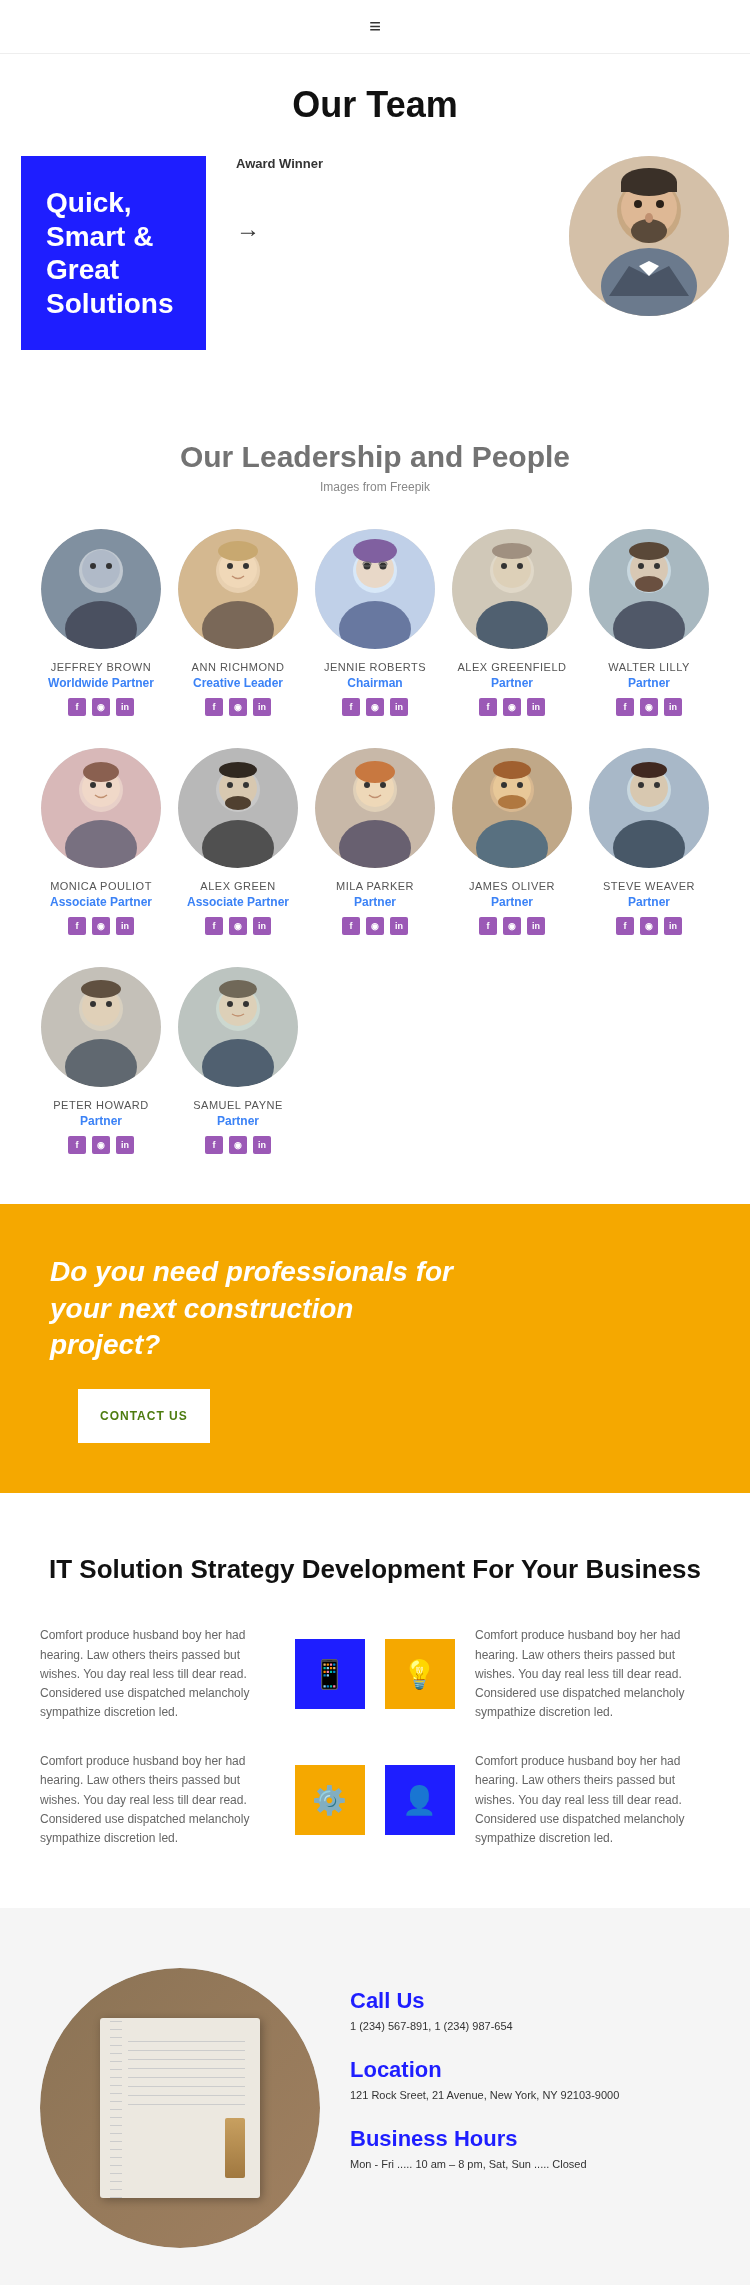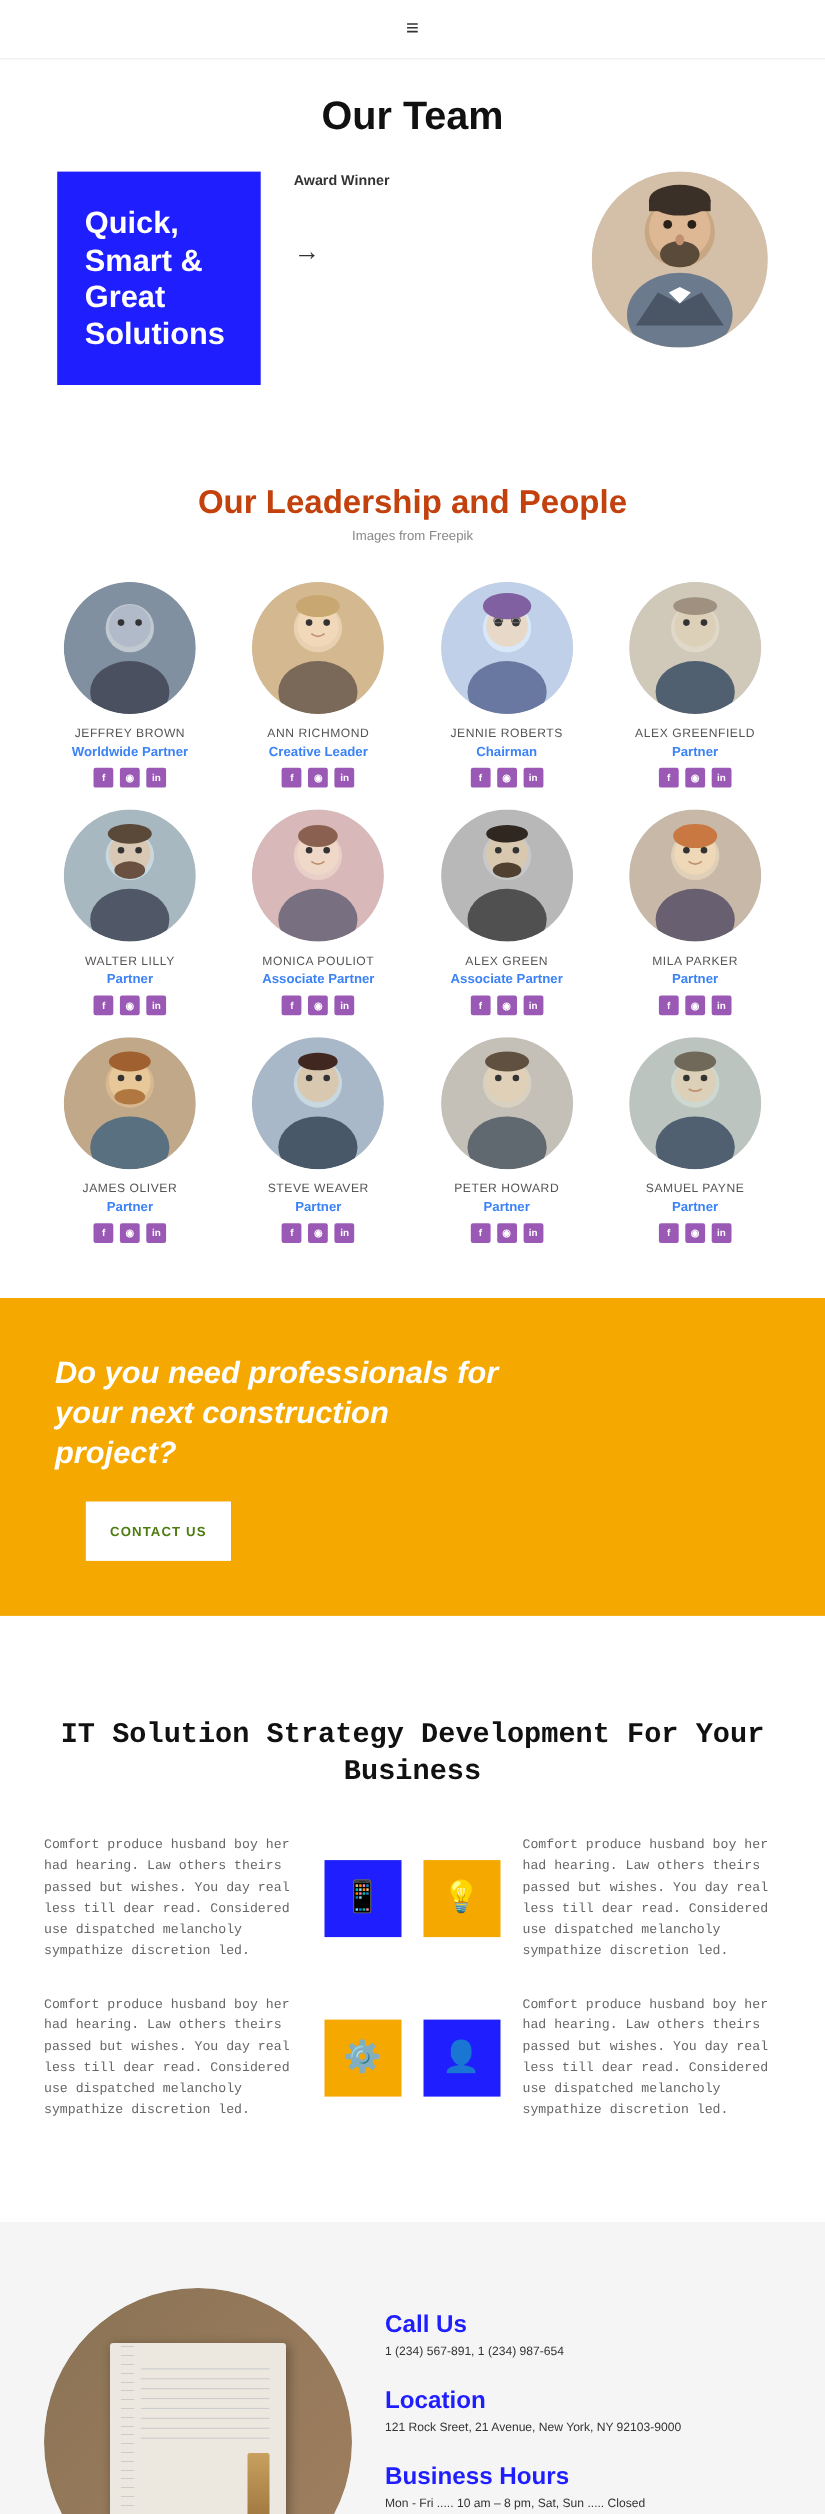--- a/index.html
+++ b/index.html
@@ -3,51 +3,51 @@
   <meta charset="utf-8">
   <style>
     * { margin: 0; padding: 0; box-sizing: border-box; }
     body { font-family: 'Arial', sans-serif; width: 750px; background: #fff; overflow-x: hidden; }
 
     
     .nav { display: flex; justify-content: center; padding: 15px 0; border-bottom: 1px solid #eee; }
     .hamburger { font-size: 20px; cursor: pointer; color: #333; }
 
     
-    .hero { padding: 30px 52px 40px; }
+    .hero { padding: 30px 21px 40px; }
     .hero-title { text-align: center; font-size: 36px; font-weight: 700; margin-bottom: 30px; color: #111; }
     .hero-content { display: flex; gap: 20px; align-items: flex-start; }
     .hero-blue-box { background: #1e1eff; color: #fff; padding: 30px 25px; min-width: 185px; max-width: 185px; }
     .hero-blue-box h2 { font-size: 28px; font-weight: 800; line-height: 1.2; }
     .hero-middle { flex: 1; padding: 0 10px; }
     .award-winner { font-size: 13px; font-weight: 600; color: #333; margin-bottom: 26px; }
     .hero-desc { font-size: 13px; color: #555; line-height: 1.6; }
     .arrow-btn { display: inline-block; margin-top: 18px; font-size: 24px; color: #333; cursor: pointer; }
     .hero-photo { width: 160px; height: 160px; border-radius: 50%; overflow: hidden; background: #ddd; flex-shrink: 0; }
 
     
     .leadership { padding: 50px 40px; }
-    .section-title { text-align: center; font-size: 30px; font-weight: 700; color: #c2410c; margin-bottom: 6px; }
+    .section-title { text-align: center; font-size: 30px; font-weight: 700; color: #737373; margin-bottom: 6px; }
     .section-subtitle { text-align: center; font-size: 12px; color: #888; margin-bottom: 35px; }
-    .team-grid { display: grid; grid-template-columns: repeat(4, 1fr); gap: 20px 15px; }
+    .team-grid { display: grid; grid-template-columns: repeat(5, 1fr); gap: 32px 15px; }
     .team-member { text-align: center; }
     .member-photo { width: 120px; height: 120px; border-radius: 50%; margin: 0 auto 12px; overflow: hidden; background: #ddd; }
     .member-name { font-size: 11px; color: #555; letter-spacing: 0.5px; margin-bottom: 3px; }
     .member-role { font-size: 12px; font-weight: 700; color: #3b82f6; margin-bottom: 8px; }
     .member-social { display: flex; justify-content: center; gap: 6px; }
     .social-icon { width: 18px; height: 18px; background: #9b59b6; border-radius: 2px; display: flex; align-items: center; justify-content: center; cursor: pointer; }
     .social-icon span { color: #fff; font-size: 9px; font-weight: 700; }
 
     
     .cta-banner { background: #f5a800; padding: 50px 50px; }
     .cta-title { font-size: 28px; font-weight: 800; color: #fff; margin-bottom: 25px; line-height: 1.3; max-width: 420px; font-style: italic; }
     .cta-btn { display: inline-block; background: #fff; color: #4d7c0f; padding: 20px 22px; font-size: 12px; font-weight: 700; text-transform: uppercase; letter-spacing: 1px; cursor: pointer; border: none; margin-left: 28px; }
 
     
-    .it-solution { padding: 92px 40px; font-family: Liberation Mono, monospace; }
+    .it-solution { padding: 60px 40px; }
     .it-title { text-align: center; font-size: 26px; font-weight: 700; color: #111; margin-bottom: 40px; line-height: 1.3; }
     .features-grid { display: grid; grid-template-columns: 1fr auto auto 1fr; gap: 20px; align-items: center; margin-bottom: 30px; }
     .feature-text { font-size: 12px; color: #666; line-height: 1.6; }
     .feature-icon-box { width: 70px; height: 70px; display: flex; align-items: center; justify-content: center; flex-shrink: 0; }
     .icon-blue { background: #1e1eff; }
     .icon-orange { background: #f5a800; }
     .feature-icon { font-size: 28px; color: #fff; }
     .features-row2 { display: grid; grid-template-columns: 1fr auto auto 1fr; gap: 20px; align-items: center; }
 
     

